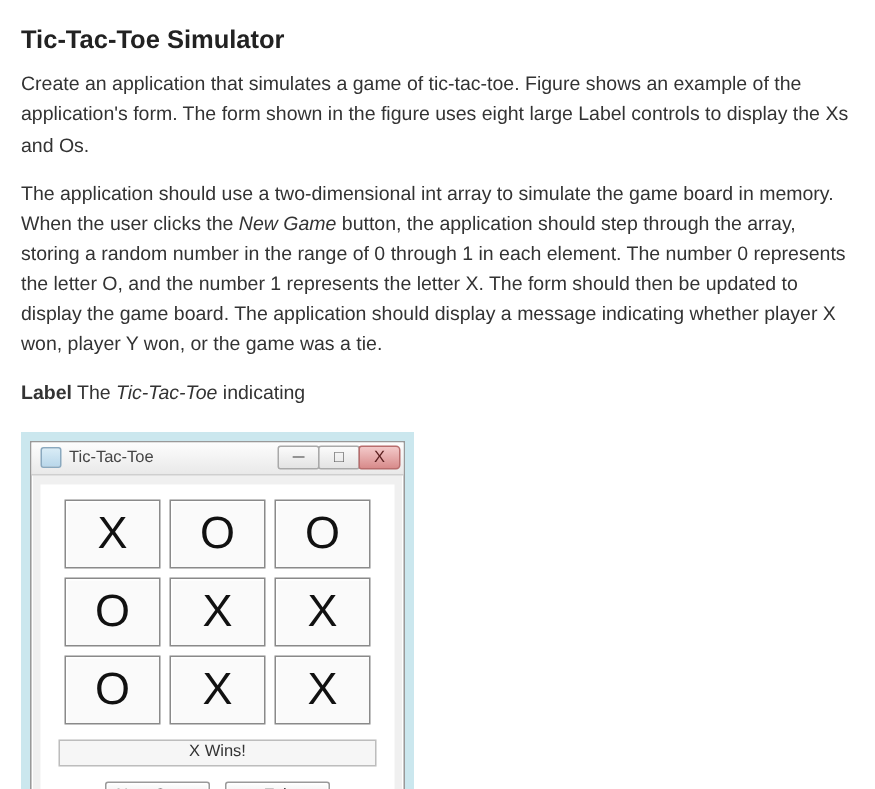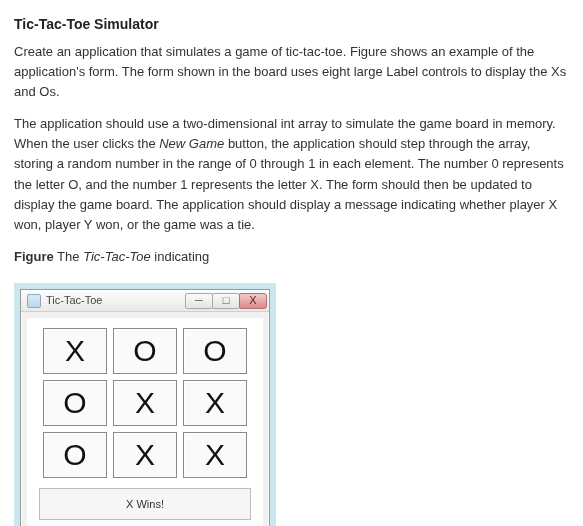--- a/index.html
+++ b/index.html
@@ -8,21 +8,21 @@
     padding: 14px;
     font-family: Arial, Helvetica, sans-serif;
     font-size: 13px;
     color: #333;
     line-height: 1.55;
     width: 583px;
     background: #fff;
   }
   .heading {
     font-weight: bold;
-    font-size: 14px;
+    font-size: 17px;
     color: #222;
     margin-bottom: 6px;
   }
   p { margin: 0 0 12px 0; }
   .italic { font-style: italic; }
   .figure-wrap {
     background: #cbe7ee;
     padding: 6px;
     display: inline-block;
     margin-top: 4px;
@@ -87,21 +87,21 @@
     align-items:center;
     justify-content:center;
     font-family: Arial, sans-serif;
     font-size:30px;
     color:#111;
     box-shadow: inset 1px 1px 0 #fff;
   }
   .status-row {
     border:1px solid #bdbdbd;
     background:#f6f6f6;
-    height:32px;
+    height:18px;
     display:flex;
     align-items:center;
     justify-content:center;
     font-size:11px;
     color:#333;
     margin: 0 4px 10px 4px;
   }
   .btn-row {
     display:flex;
     justify-content:center;
@@ -121,28 +121,28 @@
     box-shadow: inset 0 0 0 1px #fff;
   }
 </style>
 </head>
 <body>
 
 
 
 <div class="heading">Tic-Tac-Toe Simulator</div>
 
-<p>Create an application that simulates a game of tic-tac-toe. Figure shows an example of the application's form. The form shown in the board uses eight large Label controls to display the Xs and Os.</p>
+<p>Create an application that simulates a game of tic-tac-toe. Figure shows an example of the application's form. The form shown in the figure uses eight large Label controls to display the Xs and Os.</p>
 
 <p>
   <span>The application should use a two-dimensional int array to simulate the game board in memory. When the user clicks the </span><span class="italic">New Game</span><span> button, the application should step through the array, storing a random number in the range of 0 through 1 in each element. The number 0 represents the letter O, and the number 1 represents the letter X. The form should then be updated to display the game board. The application should display a message indicating whether player X won, player Y won, or the game was a tie.</span>
 </p>
 
 <p>
-  <strong>Figure</strong><span> The </span><span class="italic">Tic-Tac-Toe</span><span> indicating</span>
+  <strong>Label</strong><span> The </span><span class="italic">Tic-Tac-Toe</span><span> indicating</span>
 </p>
 
 <div class="figure-wrap">
   <div class="win">
     <div class="titlebar">
       <div class="titlebar-left">
         <span class="app-icon"></span>
         <span>Tic-Tac-Toe</span>
       </div>
       <div class="win-controls">

